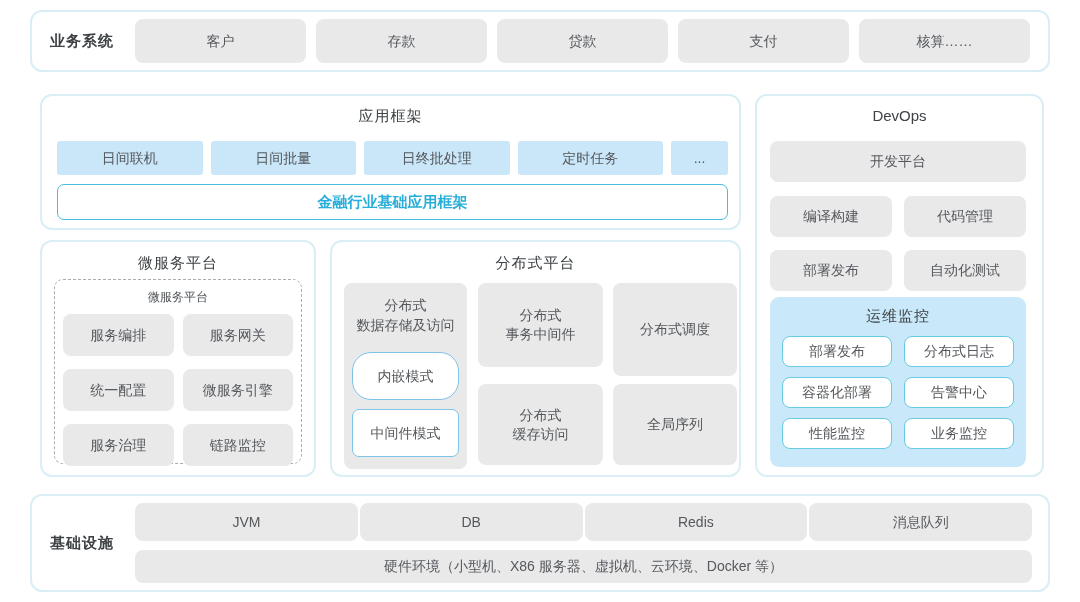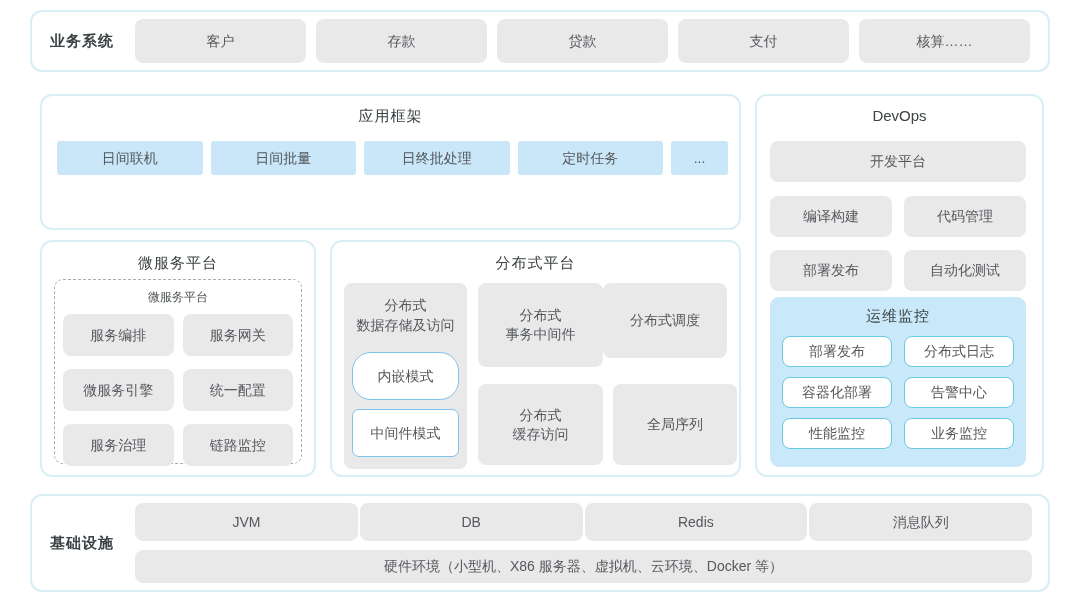--- a/index.html
+++ b/index.html
@@ -57,20 +57,21 @@
 
   <div class="panel" style="left:40px; top:94px; width:701px; height:136px;">
     <div class="ptitle" style="margin-top:11px;">应用框架</div>
     <div class="row abs" style="left:15px; right:11px; top:45px; height:34px; gap:8px;">
       <div class="bx box-blue" style="flex:1;">日间联机</div>
       <div class="bx box-blue" style="flex:1;">日间批量</div>
       <div class="bx box-blue" style="flex:1;">日终批处理</div>
       <div class="bx box-blue" style="flex:1;">定时任务</div>
       <div class="bx box-blue" style="flex:0 0 57px;">...</div>
     </div>
+    <div class="bx box-frame abs" style="left:15px; right:11px; top:88px; height:36px;">金融行业基础应用框架</div>
   </div>
 
   <div class="panel" style="left:755px; top:94px; width:289px; height:383px;">
     <div class="ptitle" style="margin-top:11px; letter-spacing:0;">DevOps</div>
     <div class="bx box-gray abs" style="left:13px; width:256px; top:45px; height:41px;">开发平台</div>
     <div class="col2grid abs" style="left:13px; width:256px; top:100px; grid-template-rows:41px 41px; gap:13px 12px;">
       <div class="bx box-gray">编译构建</div>
       <div class="bx box-gray">代码管理</div>
       <div class="bx box-gray">部署发布</div>
       <div class="bx box-gray">自动化测试</div>
@@ -89,22 +90,22 @@
     </div>
   </div>
 
   <div class="panel" style="left:40px; top:240px; width:276px; height:237px;">
     <div class="ptitle" style="margin-top:12px;">微服务平台</div>
     <div class="dashed-box" style="left:12px; right:12px; top:37px; bottom:11px;">
       <div style="text-align:center; font-size:12px; color:#4b5054; margin-top:9px;">微服务平台</div>
       <div class="col2grid" style="margin:8px 8px 0 8px; grid-template-rows:42px 42px 42px; gap:13px 9px;">
         <div class="bx box-gray">服务编排</div>
         <div class="bx box-gray">服务网关</div>
+        <div class="bx box-gray">统一配置</div>
         <div class="bx box-gray">微服务引擎</div>
-        <div class="bx box-gray">统一配置</div>
         <div class="bx box-gray">服务治理</div>
         <div class="bx box-gray">链路监控</div>
       </div>
     </div>
   </div>
 
   <div class="panel" style="left:330px; top:240px; width:411px; height:237px;">
     <div class="ptitle" style="margin-top:12px;">分布式平台</div>
 
     <div class="box-gray abs" style="left:12px; width:123px; top:41px; height:186px; border-radius:8px;">
@@ -118,21 +119,21 @@
 
     <div class="bx box-gray two-line abs" style="left:146px; width:125px; top:41px; height:84px; flex-direction:column;">
       <span>分布式</span>
       <span>事务中间件</span>
     </div>
     <div class="bx box-gray two-line abs" style="left:146px; width:125px; top:142px; height:81px; flex-direction:column;">
       <span>分布式</span>
       <span>缓存访问</span>
     </div>
 
-    <div class="bx box-gray abs" style="left:271px; width:124px; top:41px; height:75px;text-align:center;">分布式调度</div>
+    <div class="bx box-gray abs" style="left:281px; width:124px; top:41px; height:93px;text-align:center;">分布式调度</div>
     <div class="bx box-gray abs" style="left:281px; width:124px; top:142px; height:81px;">全局序列</div>
   </div>
 
   <div class="panel" style="left:30px; top:494px; width:1020px; height:98px;">
     <div class="row" style="height:100%; align-items:center; padding:0 16px 0 18px;">
       <div class="side-label" style="width:85px; justify-content:flex-start;">基础设施</div>
       <div style="flex:1; display:flex; flex-direction:column; gap:9px;">
         <div class="row" style="gap:2px; height:38px;">
           <div class="bx box-gray" style="flex:1;">JVM</div>
           <div class="bx box-gray" style="flex:1;">DB</div>

